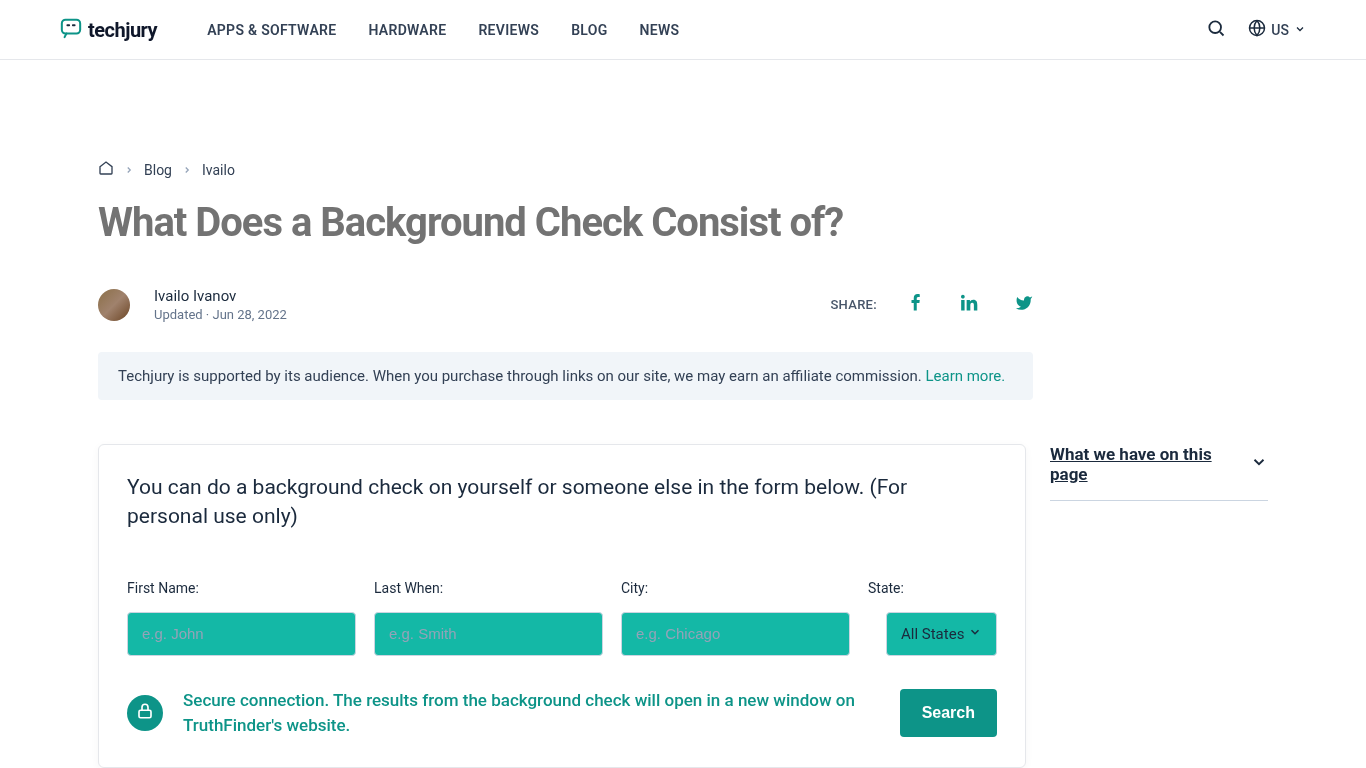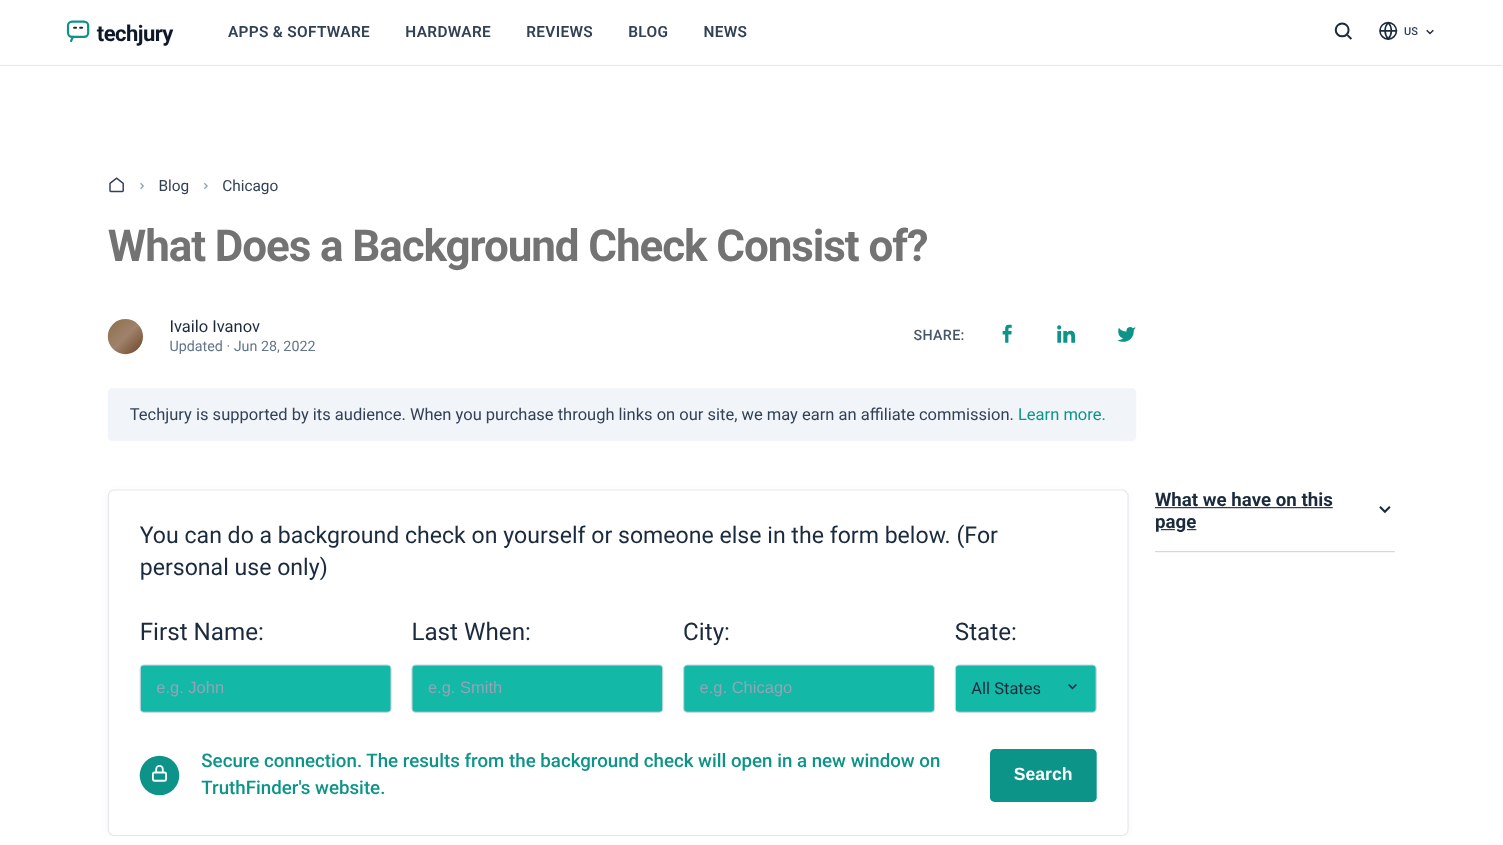--- a/index.html
+++ b/index.html
@@ -8,21 +8,21 @@
 
 .header { height: 60px; border-bottom: 1px solid #e5e7eb; display: flex; align-items: center; padding: 0 60px; }
 .logo { display: flex; align-items: center; gap: 6px; }
 .logo-icon { width: 22px; height: 22px; }
 .logo-text { font-weight: 700; font-size: 20px; letter-spacing: -0.5px; color: #0f172a; }
 .nav { display: flex; gap: 32px; margin-left: 50px; }
 .nav a { text-decoration: none; color: #334155; font-weight: 600; font-size: 14px; letter-spacing: 0.3px; }
 .header-right { margin-left: auto; display: flex; align-items: center; gap: 22px; }
 .search-btn { background: none; border: none; cursor: pointer; display: flex; }
 .locale { display: flex; align-items: center; gap: 5px; cursor: pointer; }
-.locale-text { font-size: 10px; font-weight: 500; color: #334155; }
+.locale-text { font-size: 14px; font-weight: 500; color: #334155; }
 
 
 .container { max-width: 1290px; margin: 0 auto; padding: 0 60px; }
 
 
 .breadcrumb { display: flex; align-items: center; gap: 10px; margin-top: 100px; font-size: 14px; color: #334155; }
 .breadcrumb a { color: #334155; text-decoration: none; }
 .chevron { color: #94a3b8; }
 
 
@@ -46,24 +46,24 @@
 
 .layout { display: flex; gap: 24px; margin-top: 44px; align-items: flex-start; }
 .main-col { flex: 0 0 928px; }
 .side-col { flex: 1; min-width: 0; text-decoration: underline; }
 
 
 .card { background: #fff; border: 1px solid #e5e7eb; border-radius: 6px; padding: 28px; box-shadow: 0 2px 8px rgba(0,0,0,0.04); }
 .card-heading { font-size: 21px; font-weight: 400; color: #1b2a3d; line-height: 1.4; max-width: 830px; }
 .form-row { display: flex; gap: 18px; margin-top: 30px; }
 .field { flex: 1; display: flex; flex-direction: column; }
-.field label { font-size: 22px; color: #1b2a3d; margin-bottom: 16px; }
+.field label { font-size: 14px; color: #1b2a3d; margin-bottom: 16px; margin-top: 18px; }
 .field input, .field .select { height: 44px; border: 1px solid #cbd5e1; border-radius: 4px; padding: 0 14px; font-size: 15px; color: #1b2a3d; background: #14b8a6; }
 .field input::placeholder { color: #94a3b8; }
-.select { display: flex; align-items: center; justify-content: space-between; cursor: pointer; }
+.select { display: flex; align-items: center; justify-content: space-between; cursor: pointer; margin-left: 18px; }
 .select-text { color: #1b2a3d; }
 
 .secure-row { display: flex; align-items: center; gap: 20px; margin-top: 32px; }
 .lock-badge { width: 36px; height: 36px; border-radius: 50%; background: #0d9488; display: flex; align-items: center; justify-content: center; flex-shrink: 0; }
 .secure-text { font-size: 17px; color: #0d9488; font-weight: 500; line-height: 1.5; flex: 1; }
 .search-btn-main { background: #0d9488; color: #fff; border: none; border-radius: 4px; padding: 0 22px; height: 48px; font-size: 16px; font-weight: 600; cursor: pointer; }
 
 
 .toc { border-bottom: 1px solid #cbd5e1; padding-bottom: 16px; display: flex; align-items: center; justify-content: space-between; cursor: pointer; }
 .toc-title { font-size: 17px; font-weight: 700; color: #1b2a3d; }
@@ -131,21 +131,21 @@
       <svg width="10" height="10" viewBox="0 0 24 24" fill="none" stroke="#94a3b8" stroke-width="3">
           <path d="m9 18 6-6-6-6"></path>
         </svg>
     </span>
     <a>Blog</a>
     <span class="chevron">
       <svg width="10" height="10" viewBox="0 0 24 24" fill="none" stroke="#94a3b8" stroke-width="3">
           <path d="m9 18 6-6-6-6"></path>
         </svg>
     </span>
-    <a>Chicago</a>
+    <a>Ivailo</a>
   </nav>
 
   <h1 class="title">What Does a Background Check Consist of?</h1>
 
   <div class="meta-row">
     <div class="author">
       <div class="avatar"></div>
       <div>
         <div class="author-name">Ivailo Ivanov</div>
         <div class="author-date">Updated · Jun 28, 2022</div>

